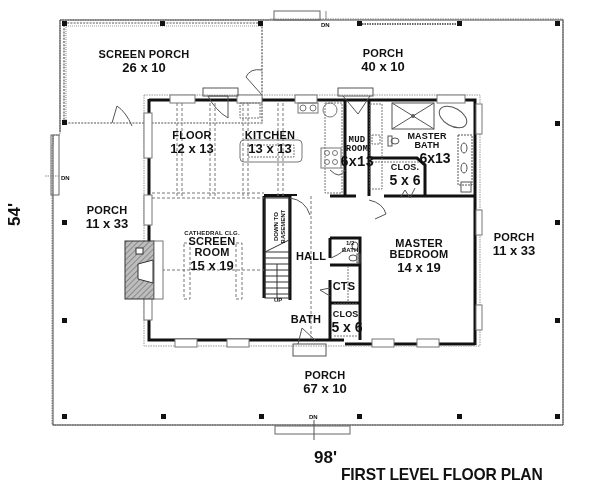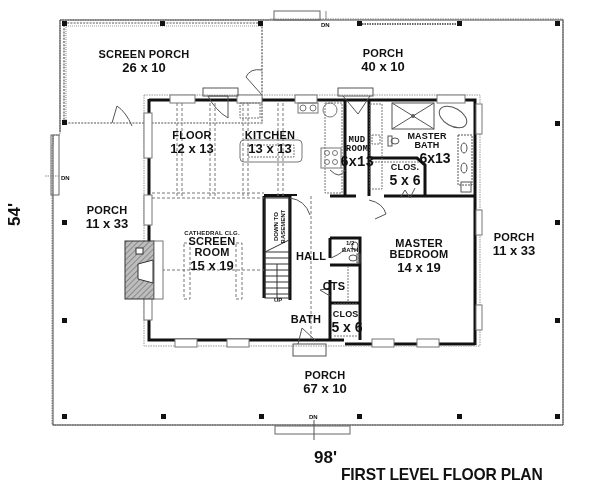--- a/index.html
+++ b/index.html
@@ -314,21 +314,21 @@
 
 <div class="lbl" style="left:311px; top:251px;">
   <span class="n">HALL</span>
 </div>
 
 <div style="position:absolute; left:342px; top:240px; font-size:6px; font-weight:bold; line-height:1.1; text-align:center;">
   <div>1/2</div>
   <div>BATH</div>
 </div>
 
-<div class="lbl" style="left:334px; top:281px;text-align:right;">
+<div class="lbl" style="left:344px; top:281px;text-align:right;">
   <span class="n">CTS</span>
 </div>
 
 <div class="lbl" style="left:306px; top:314px;">
   <span class="n">BATH</span>
 </div>
 
 <div class="lbl sm" style="left:347px; top:310px;">
   <span class="n" style="font-size:9px">CLOS.</span>
   <span class="d">5 x 6</span>

